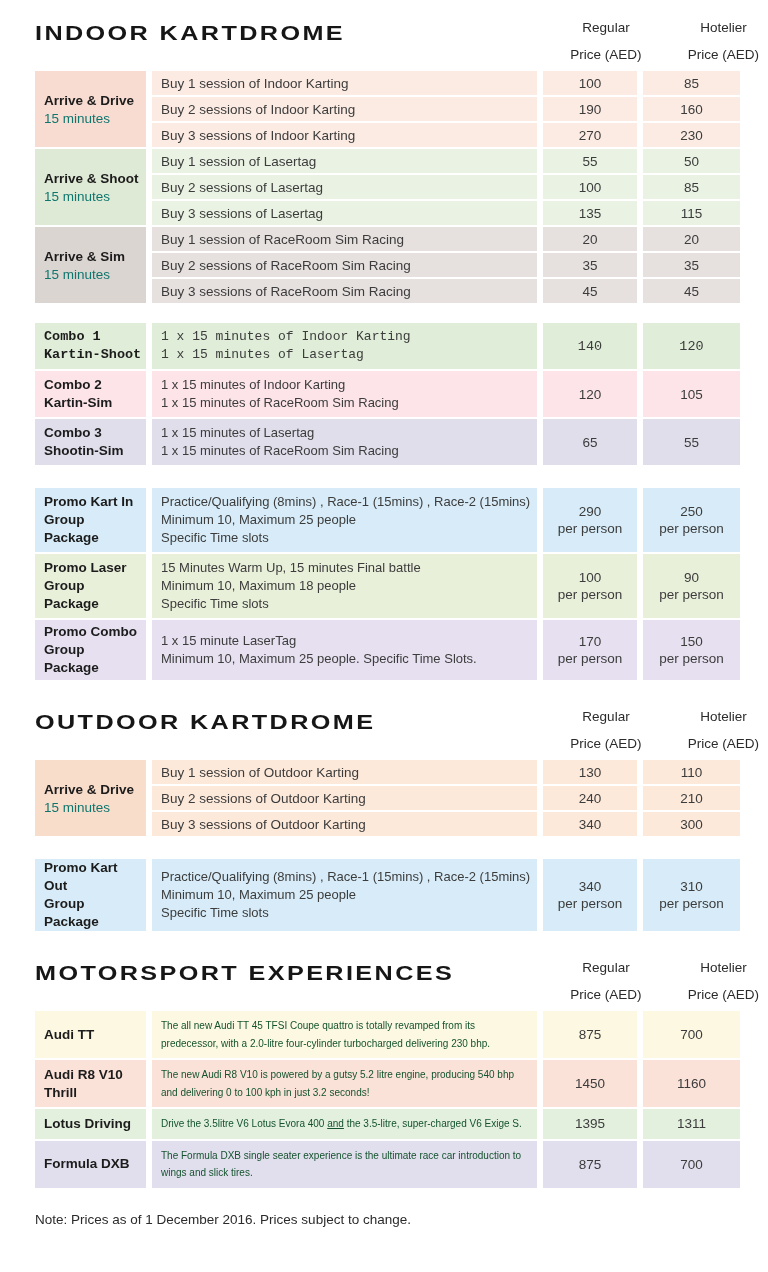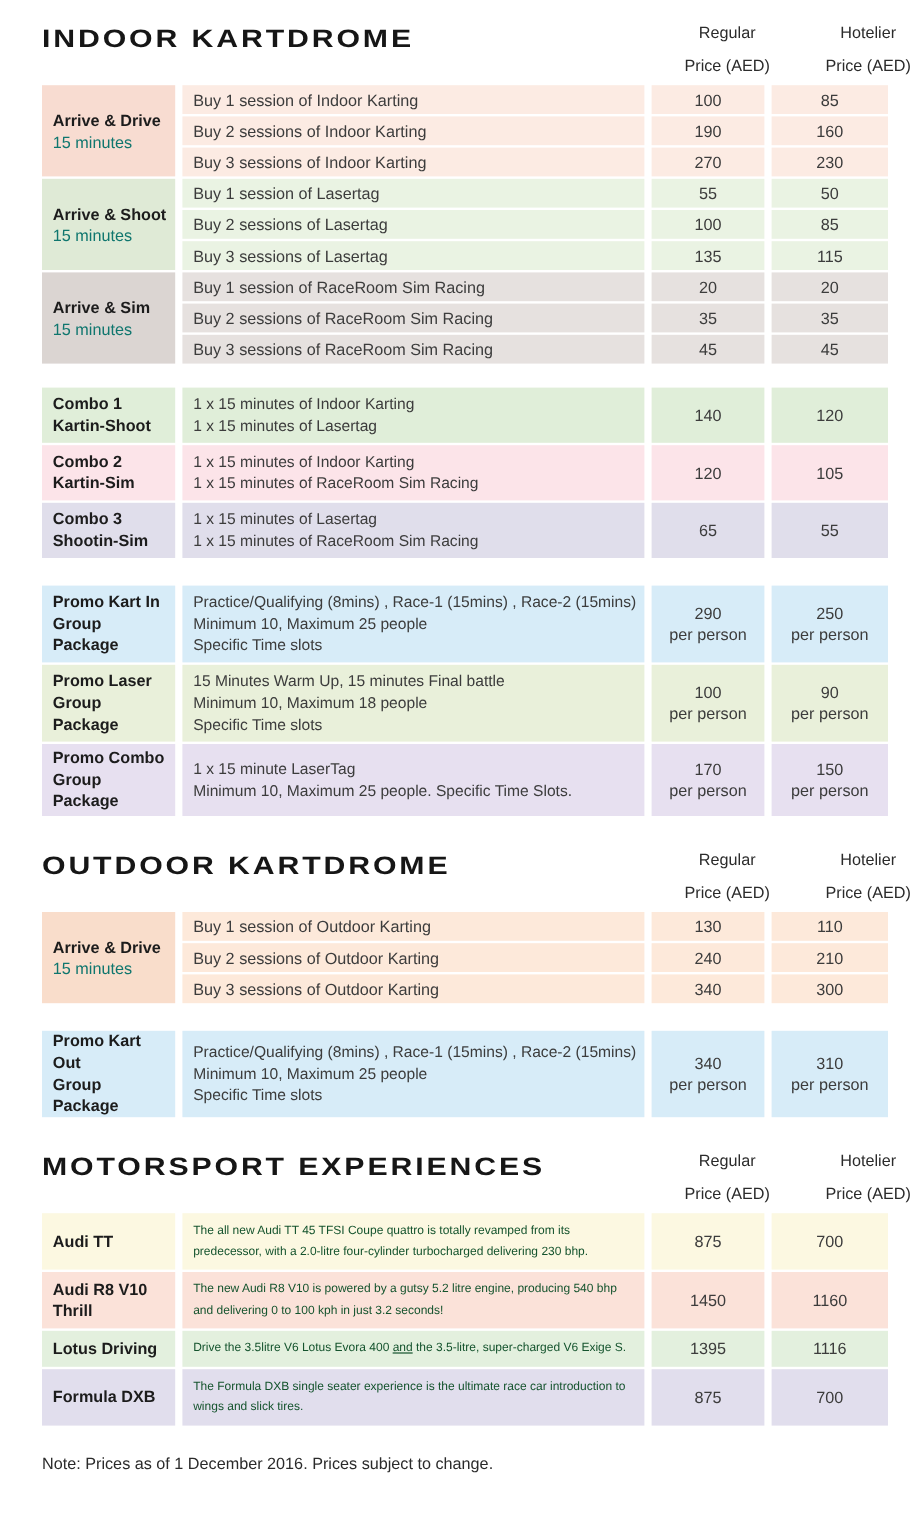--- a/index.html
+++ b/index.html
@@ -43,21 +43,21 @@
   .desc { padding-left:9px; padding-right:12px; font-size:13.5px; color:#3c3c3c; }
   .num { justify-content:center; text-align:center; font-size:13.5px; color:#3c3c3c; }
   .lines { flex-direction:column; align-items:flex-start; justify-content:center; padding:5px 0 5px 9px; }
   .lines > div { font-size:13px; line-height:18px; white-space:nowrap; color:#3c3c3c; }
   .col { flex-direction:column; justify-content:center; line-height:17px; }
   .h44 { min-height:46px; }
   .h58 { min-height:60px; }
   .para { padding:6px 9px; }
   .ptext { font-size:10px; line-height:17.5px; color:#14532d; }
   .ul { text-decoration:underline; }
-  .mt20 { margin-top:20px; }
+  .mt20 { margin-top:20px;font-family:Liberation Mono, monospace; }
   .mt22 { margin-top:23px;border-radius:23px; }
   .mt28 { margin-top:27px; }
 
   .note { margin-top:24px; font-size:13.5px; color:#2b2b2b; }
 
   
   .bg-ad-l{background:#f8dcd1}.bg-ad-r{background:#fcebe3}
   .bg-as-l{background:#dfead6}.bg-as-r{background:#eaf3e3}
   .bg-ai-l{background:#dbd5d2}.bg-ai-r{background:#e6e1df}
   .bg-c1{background:#e0eed9}.bg-c2{background:#fce4e9}.bg-c3{background:#e0deeb}
@@ -309,21 +309,21 @@
     <div class="cell num bg-r8">1160</div>
   </div>
   <div class="ptable">
     <div class="cell label bg-lt">
       <div class="gl">Lotus Driving</div>
     </div>
     <div class="cell para bg-lt">
       <div class="ptext"><span>Drive the 3.5litre V6 Lotus Evora 400 </span><span class="ul">and</span><span> the 3.5-litre, super-charged V6 Exige S.</span></div>
     </div>
     <div class="cell num bg-lt">1395</div>
-    <div class="cell num bg-lt">1116</div>
+    <div class="cell num bg-lt">1311</div>
   </div>
   <div class="ptable">
     <div class="cell label bg-fd">
       <div class="gl">Formula DXB</div>
     </div>
     <div class="cell para bg-fd">
       <div class="ptext">The Formula DXB single seater experience is the ultimate race car introduction to wings and slick tires.</div>
     </div>
     <div class="cell num bg-fd">875</div>
     <div class="cell num bg-fd">700</div>

